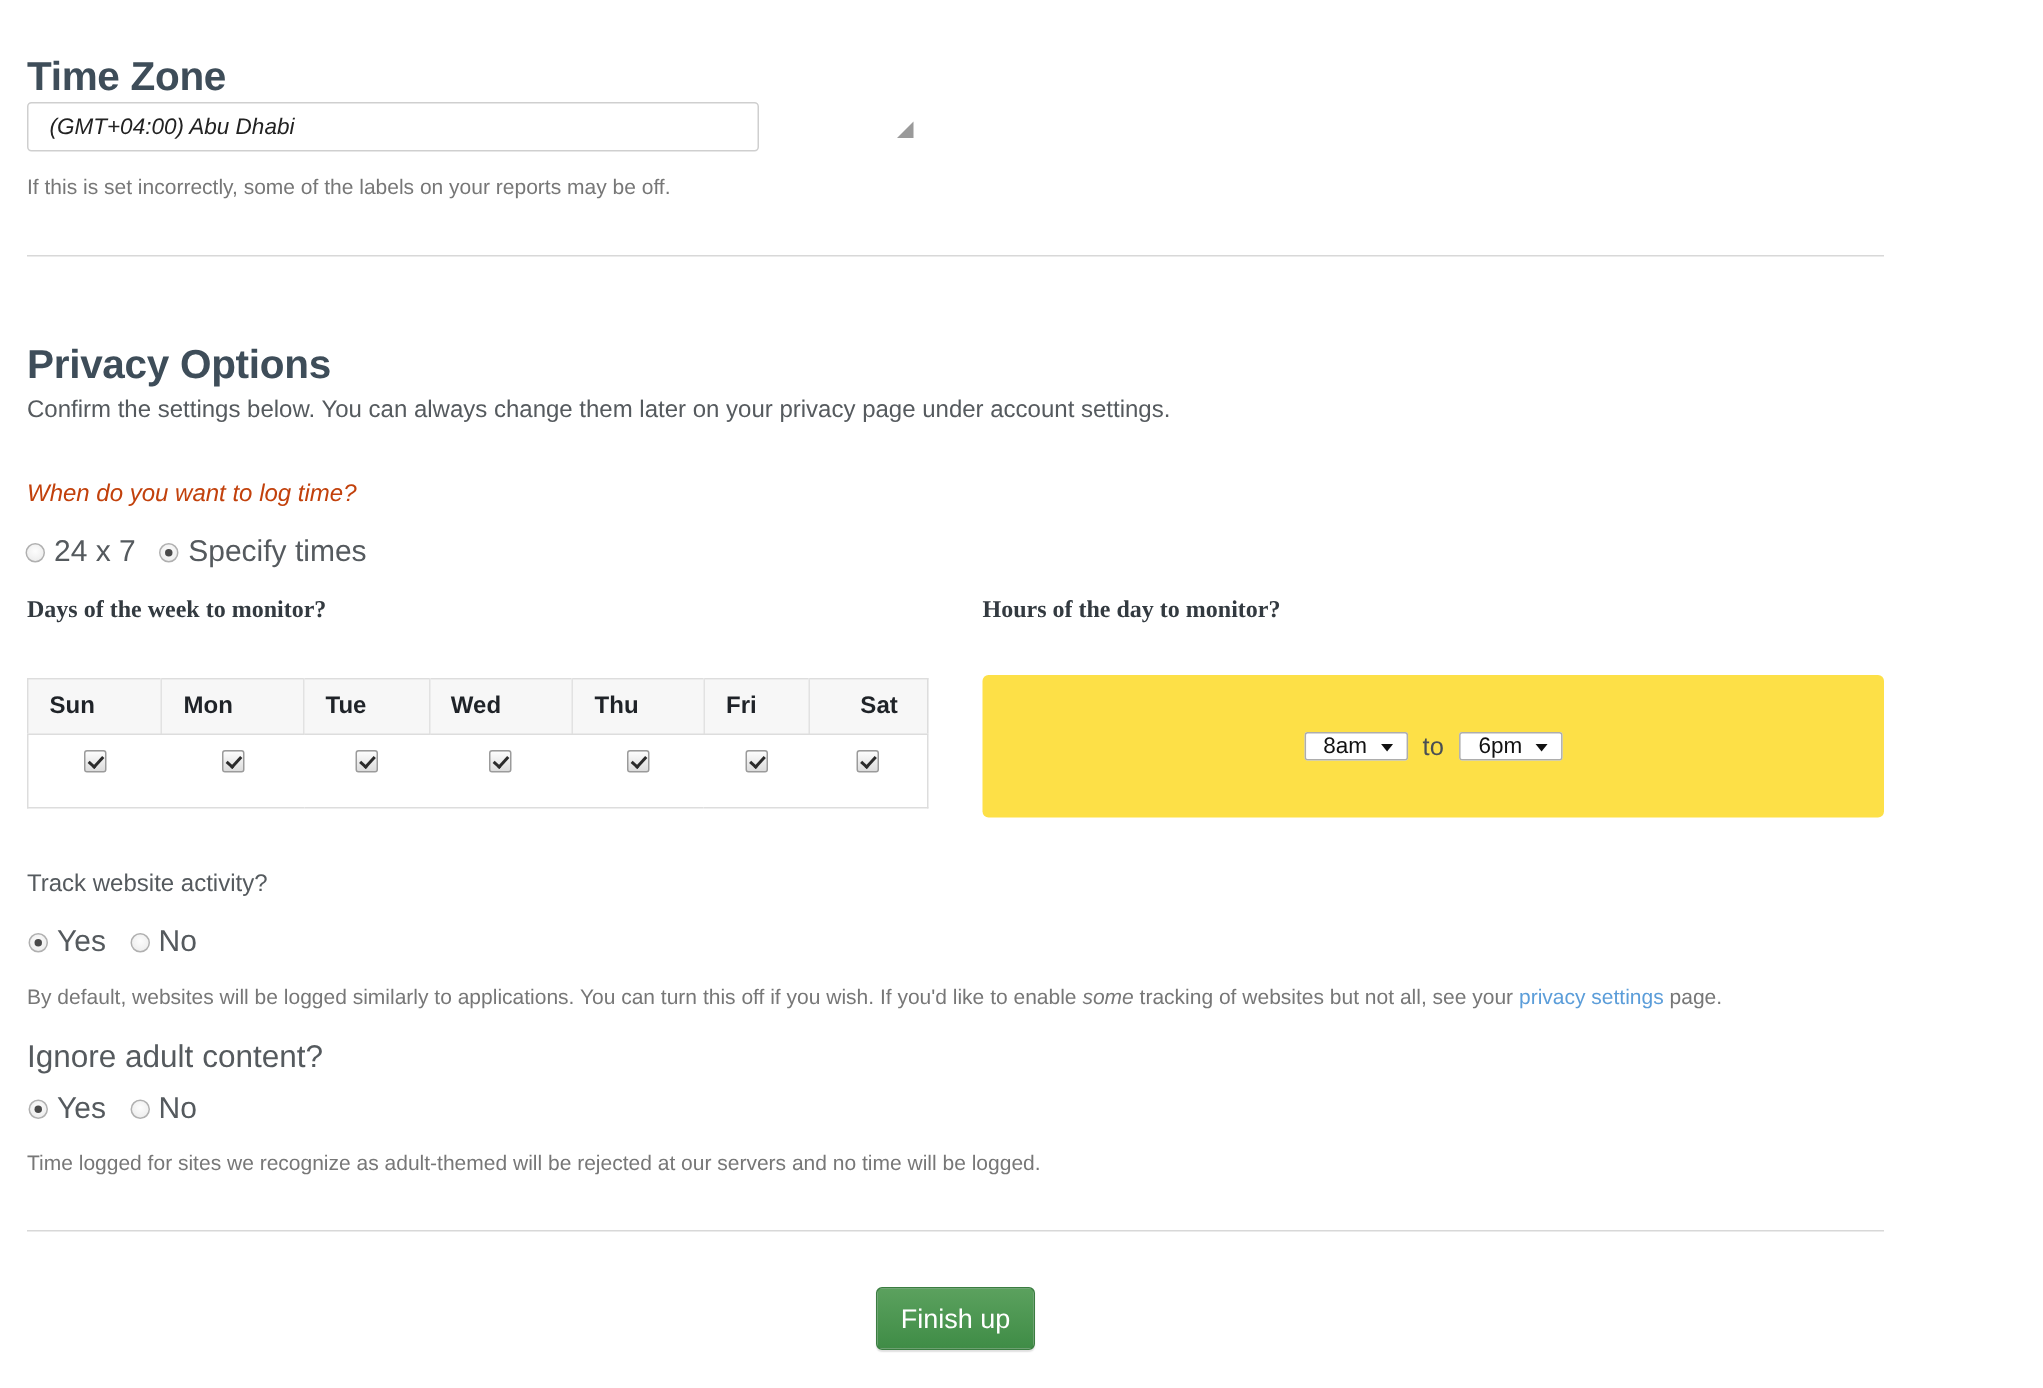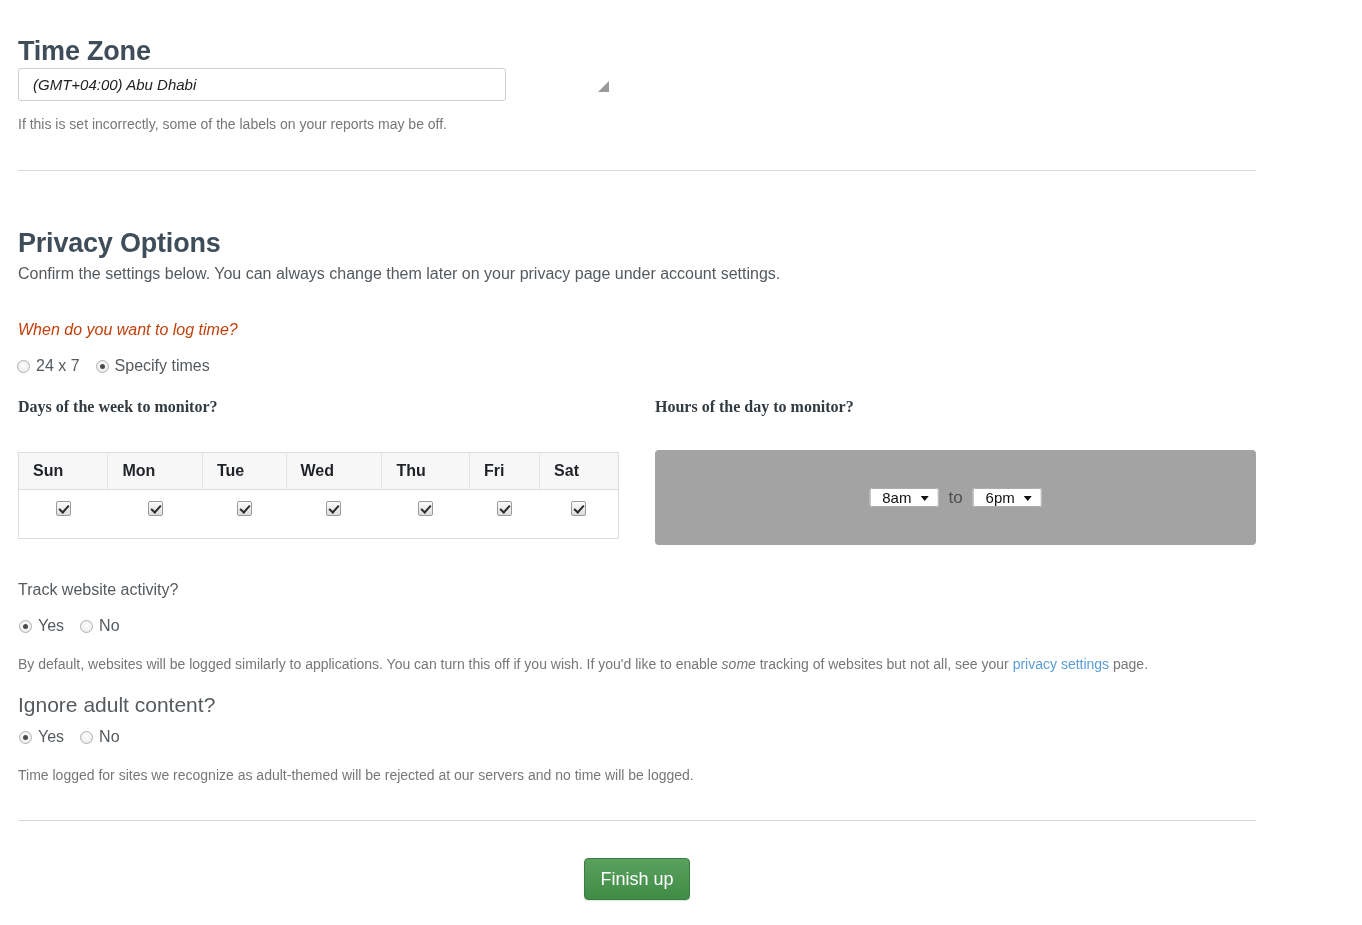--- a/index.html
+++ b/index.html
@@ -105,21 +105,21 @@
   .radio-dot.checked::after {
     content: "";
     position: absolute;
     left: 3px; top: 3px;
     width: 5px; height: 5px;
     border-radius: 50%;
     background: #4a4a4a;
   }
   .radio-label {
     margin-left: 6px;
-    font-size: 16px;
+    font-size: 20px;
     color: #555a5e;
     white-space: nowrap;
   }
 
   
   .sub-label {
     position: absolute;
     font-size: 16px; font-weight: bold;
     color: #333a40;
     font-family: Liberation Serif, serif;
@@ -138,21 +138,21 @@
   #days-table thead th {
     background: #f7f7f7;
     border-bottom: 1px solid #dddddd;
     border-right: 1px solid #e2e2e2;
     font-size: 16px; font-weight: bold;
     color: #1f2328;
     text-align: left;
     padding: 9px 0 9px 14px;
     height: 36px;
   }
-  #days-table thead th:last-child { border-right: none; }
+  #days-table thead th:last-child { border-right: none; text-align: center; }
   #days-table tbody td {
     height: 49px;
     vertical-align: top;
     padding-top: 9px;
     text-align: center;
     border: none;
   }
 
   .checkbox-box {
     display: inline-block;
@@ -171,21 +171,21 @@
     border: solid #2b2b2b;
     border-width: 0 2px 2px 0;
     transform: rotate(42deg);
   }
 
   
   #hours-panel {
     position: absolute;
     left: 655px; top: 450px;
     width: 601px; height: 95px;
-    background: #a3a3a3;
+    background: #fde047;
     border-radius: 4px;
   }
   #hours-controls {
     position: absolute;
     left: 50%; top: 50%;
     transform: translate(-50%, -50%);
     display: flex; align-items: center;
   }
   .hour-select {
     height: 31px;

